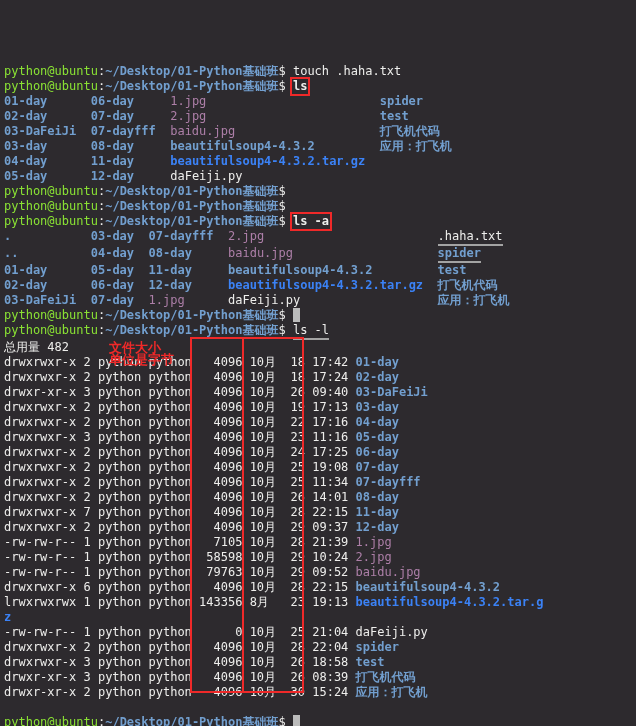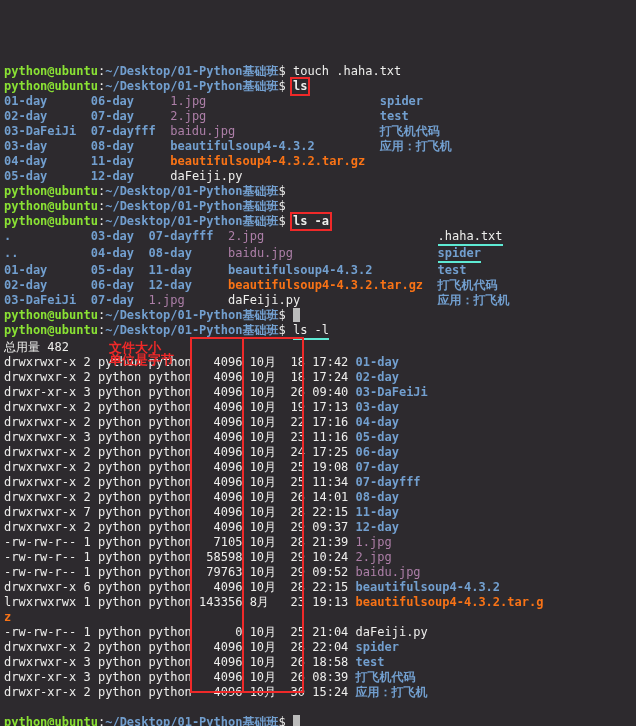--- a/index.html
+++ b/index.html
@@ -7,35 +7,35 @@
     padding: 4px;
     background: #2d2a2e;
     font-family: 'DejaVu Sans Mono', 'Consolas', monospace;
     font-size: 12px;
     line-height: 15px;
     color: #bbbbbb;
     width: 628px;
     white-space: pre;
     overflow: hidden;
   }
-  .green { color: #8ae234; font-weight: bold; }
+  .green { color: #8ae234; font-weight: normal; }
   .blue { color: #729fcf; font-weight: bold; }
   .magenta { color: #ad7fa8; font-weight: normal; }
-  .red { color: #f97316; font-weight: bold; }
+  .red { color: #3b82f6; font-weight: bold; }
   .white { color: #eeeeec; }
   .cursor { background: #bbbbbb; color: #2d2a2e; }
   .box-red {
     border: 2px solid #ef2929;
     display: inline-block;
     padding: 0 1px;
     margin: -2px -3px;
     font-weight: bold;
   }
   .underline-red {
-    border-bottom: 2px solid #5eead4;
+    border-bottom: 2px solid #a3a3a3;
     display: inline-block;
   }
   .rel { position: relative; }
   .annot {
     position: absolute;
     color: #ef2929;
     font-weight: bold;
     font-size: 13px;
     background: transparent;
     white-space: nowrap;

